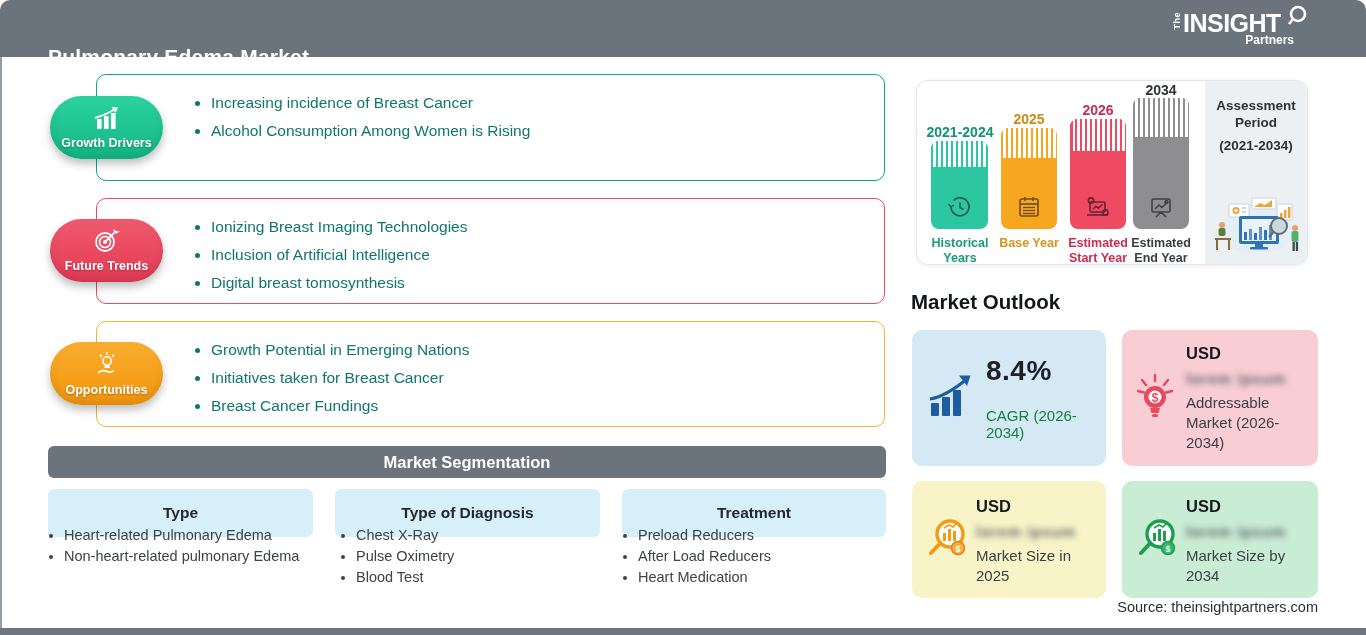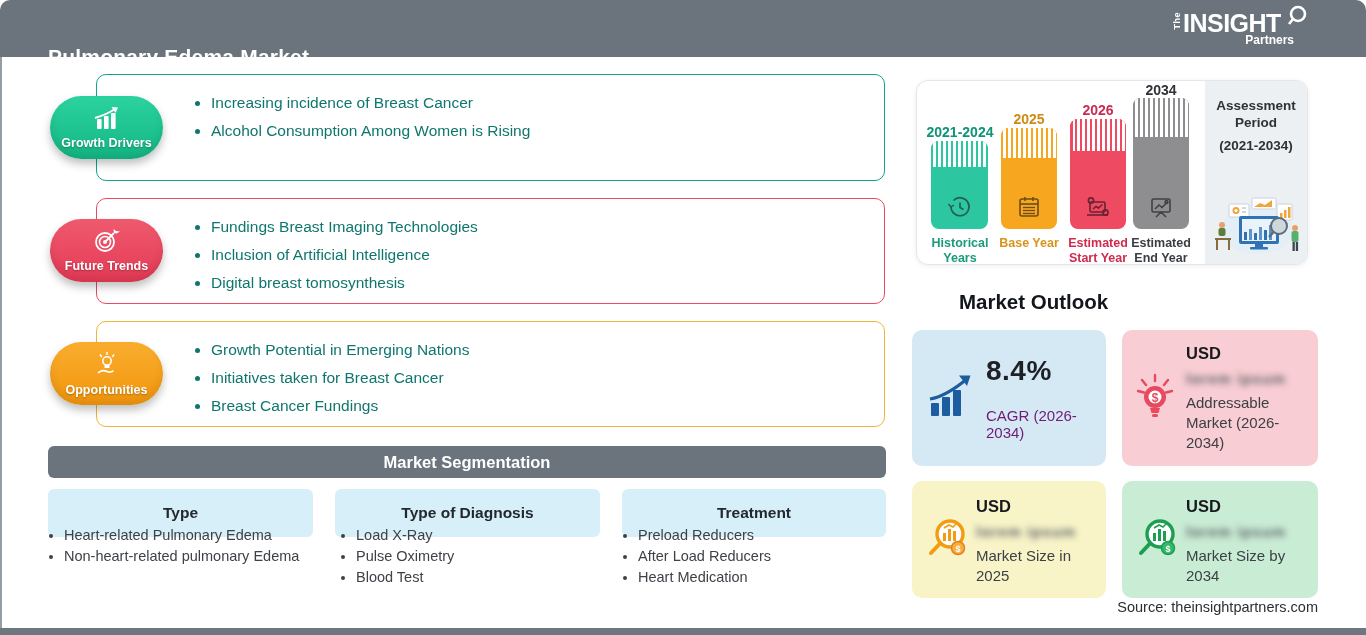--- a/index.html
+++ b/index.html
@@ -76,29 +76,29 @@
   #year-base  { left:84px;  top:30px; width:56px; color:#cf8a15; }
   #year-start { left:153px; top:21px; width:56px; color:#cb2b52; }
   #year-end   { left:216px; top:1px;  width:56px; color:#2f3337; }
   .tlabel { position:absolute; top:155px; font-size:12.5px; font-weight:800; text-align:center; line-height:15px; }
   #label-hist  { left:5px;   width:76px; color:#1a9b7c; }
   #label-base  { left:76px;  width:72px; color:#d8941c; }
   #label-start { left:144px; width:74px; color:#d02b4e; }
   #label-end   { left:208px; width:72px; color:#3a3e42; }
 
   
-  .outlook-title { position:absolute; left:959px; top:290px; font-size:20.5px; font-weight:800; color:#13161a; }
+  .outlook-title { position:absolute; left:911px; top:290px; font-size:20.5px; font-weight:800; color:#13161a; }
   .ocard { position:absolute; border-radius:10px; }
   #card-cagr { left:912px; top:330px; width:194px; height:136px; background:#d5e9f5; display:flex; align-items:center; padding-left:16px; }
   #card-addr { left:1122px; top:330px; width:196px; height:136px; background:#f8cdd3; }
   #card-size25 { left:912px; top:481px; width:194px; height:117px; background:#f8f4c8; }
   #card-size34 { left:1122px; top:481px; width:196px; height:117px; background:#c9ecd5; }
   .cagr-text { margin-left:10px; }
   .cagr-value { font-size:28px; font-weight:800; color:#1d2026; letter-spacing:.5px; }
-  .cagr-label { font-size:15px; color:#701a75; margin-top:20px; }
+  .cagr-label { font-size:15px; color:#15803d; margin-top:20px; }
   .ocard-icon { position:absolute; left:12px; top:50%; transform:translateY(-50%); }
   .ocard-text { position:absolute; left:64px; top:14px; right:10px; }
   #card-size25 .ocard-text, #card-size34 .ocard-text { top:16px; }
   .ocard-currency { font-size:16.5px; font-weight:800; color:#17191d; }
   .ocard-blur { font-size:15px; font-weight:700; color:#5f6468; filter:blur(3.2px); letter-spacing:1px; margin-top:7px; white-space:nowrap; }
   .ocard-label { font-size:15px; color:#3c4145; line-height:20px; margin-top:6px; }
 
   .source-text { position:absolute; right:48px; top:599px; font-size:14.5px; color:#2b2f33; }
 </style>
 </head>
@@ -139,21 +139,21 @@
           <rect x="20" y="7" width="4.6" height="16" rx="1" fill="#fff"></rect>
           <path d="M4 12 C 11 10, 18 7, 25 2.5" fill="none" stroke="#fff" stroke-width="2"></path>
           <path d="M20.5 1 L27 1.5 L24.5 7 Z" fill="#fff"></path>
         </svg>
     </span>
     <span class="badge-label">Growth Drivers</span>
   </div>
 
   <div class="fbox" id="fbox-trends">
     <ul>
-      <li>Fundings Breast Imaging Technologies</li>
+      <li>Ionizing Breast Imaging Technologies</li>
       <li>Inclusion of Artificial Intelligence</li>
       <li>Digital breast tomosynthesis</li>
     </ul>
   </div>
   <div class="badge" id="badge-trends">
     <span>
       <svg width="28" height="26" viewBox="0 0 28 26">
           <circle cx="12" cy="14" r="9" fill="none" stroke="#fff" stroke-width="1.8"></circle>
           <circle cx="12" cy="14" r="5.5" fill="none" stroke="#fff" stroke-width="1.6"></circle>
           <circle cx="12" cy="14" r="2" fill="#fff"></circle>
@@ -189,21 +189,21 @@
 
   <div class="seg-header">Market Segmentation</div>
   <div class="seg-chip" id="chip-type">Type</div>
   <div class="seg-chip" id="chip-diag">Type of Diagnosis</div>
   <div class="seg-chip" id="chip-treat">Treatment</div>
   <ul class="seg-list" id="list-type">
     <li>Heart-related Pulmonary Edema</li>
     <li>Non-heart-related pulmonary Edema</li>
   </ul>
   <ul class="seg-list" id="list-diag">
-    <li>Load X-Ray</li>
+    <li>Chest X-Ray</li>
     <li>Pulse Oximetry</li>
     <li>Blood Test</li>
   </ul>
   <ul class="seg-list" id="list-treat">
     <li>Preload Reducers</li>
     <li>After Load Reducers</li>
     <li>Heart Medication</li>
   </ul>
 
   <div class="timeline">

